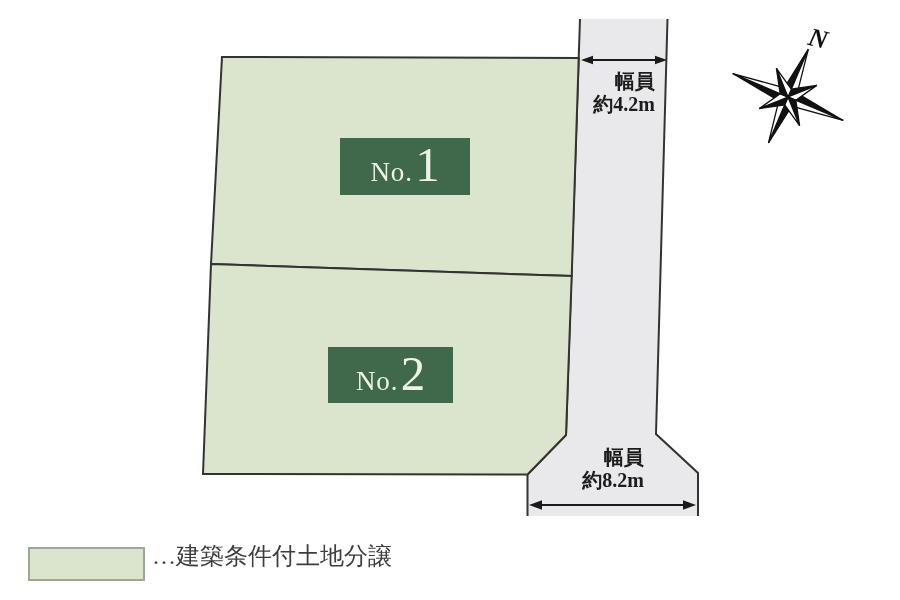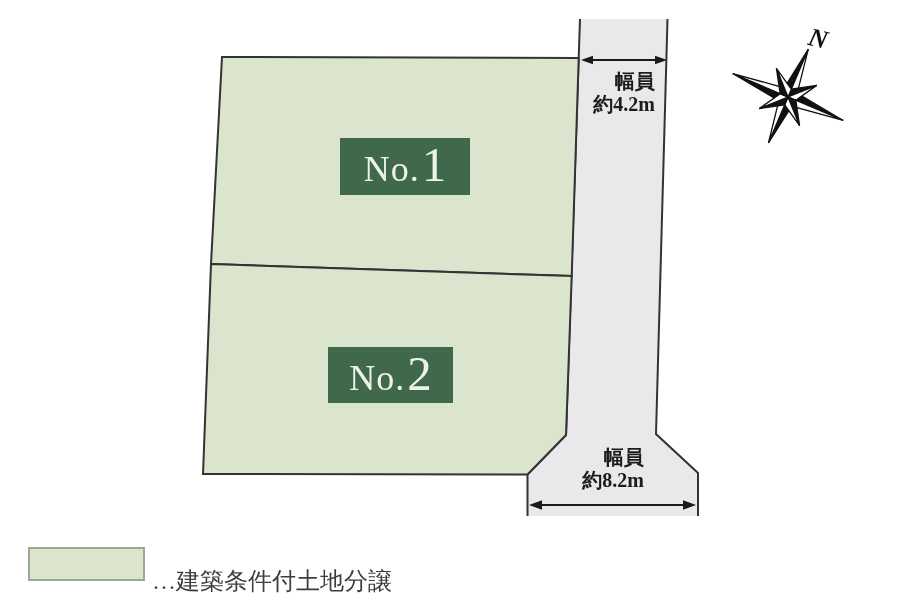--- a/index.html
+++ b/index.html
@@ -7,40 +7,40 @@
     position:relative;width:900px;height:600px;background:#ffffff;overflow:hidden;
     font-family:"Liberation Serif","DejaVu Serif",serif;
   }
   .stage svg{position:absolute;left:0;top:0;}
   .abs{position:absolute;}
   .lot-label{
     display:flex;justify-content:center;align-items:baseline;
     background:#40694b;color:#eef3e7;
     font-family:"Liberation Serif","DejaVu Serif",serif;
   }
-  .lot-label .prefix{font-size:36px;line-height:1;letter-spacing:1px;font-family:Liberation Serif, serif;}
+  .lot-label .prefix{font-size:27px;line-height:1;letter-spacing:1px;font-family:Liberation Serif, serif;}
   .lot-label .num{font-size:49px;line-height:1;margin-left:2px;}
   .width-note{
     transform:translateX(-50%);
     text-align:right;color:#1c1c1c;
     font-size:20px;line-height:23px;font-weight:600;
     font-family:"Liberation Serif","DejaVu Serif",serif;
     white-space:nowrap;
   }
   .north-label{
     transform:translate(-50%,-50%) rotate(14deg);
     font-style:italic;font-weight:bold;font-size:26px;color:#111;
     font-family:"Liberation Serif","DejaVu Serif",serif;
   }
   .legend-swatch{
     left:28px;top:547px;width:117px;height:34px;
     background:#dbe5cd;border:2px solid #9ba893;box-sizing:border-box;
   }
   .legend-text{
-    left:152px;top:566px;
+    left:152px;top:541px;
     font-family:Liberation Serif, serif;
     font-size:24px;color:#3d3d3d;line-height:30px;white-space:nowrap;
   }
 </style>
 </head>
 <body>
 
 <div class="stage">
 
   <svg width="900" height="600" viewBox="0 0 900 600">

